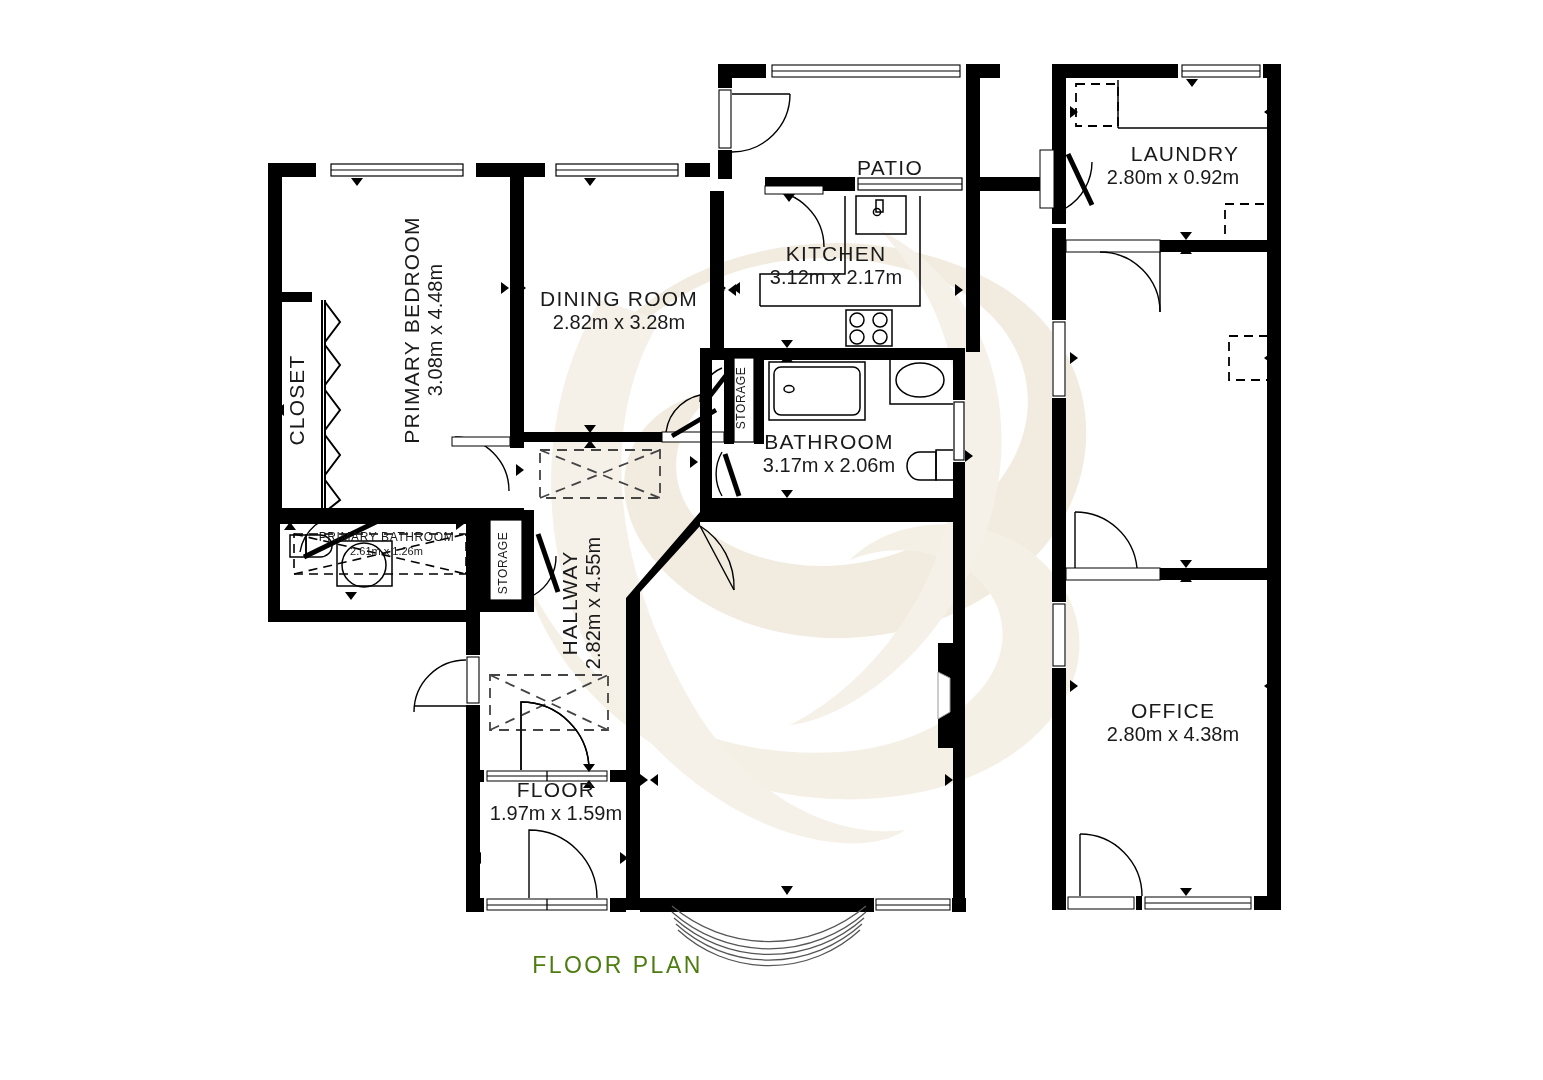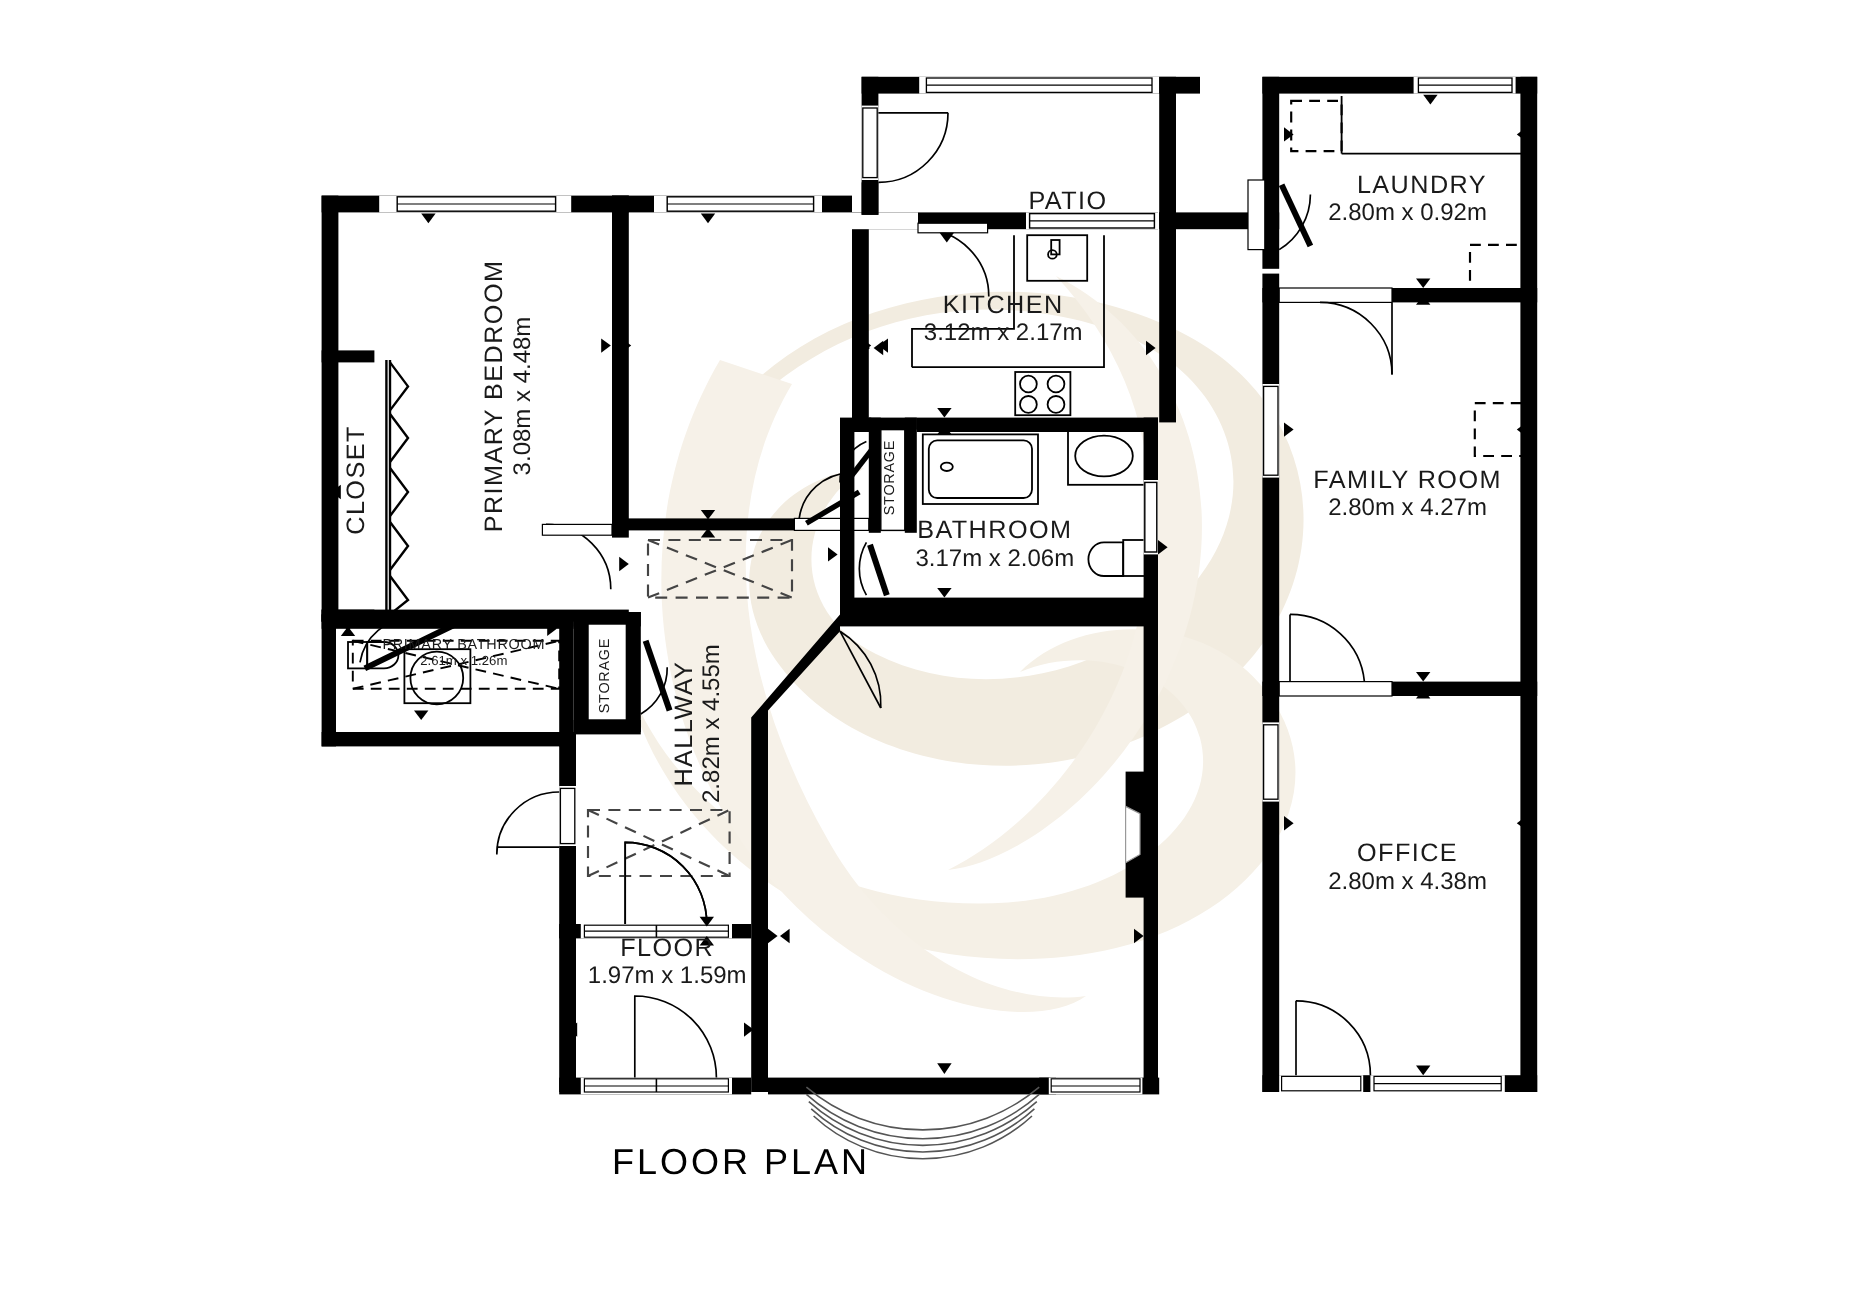--- a/index.html
+++ b/index.html
@@ -5,21 +5,21 @@
   html,body{margin:0;padding:0;background:#ffffff;}
   body{width:1543px;height:1080px;overflow:hidden;font-family:"Liberation Sans",sans-serif;}
   #plan{position:relative;width:1543px;height:1080px;background:#ffffff;}
   #plan svg{position:absolute;left:0;top:0;}
   .lbl{position:absolute;color:#1a1a1a;text-align:center;line-height:1.15;white-space:nowrap;}
   .rname{font-size:21px;letter-spacing:1.2px;}
   .rdim{font-size:20px;}
   .small .rname{font-size:12px;letter-spacing:.6px;}
   .small .rdim{font-size:11px;}
   #title{position:absolute;left:0;top:952px;width:1235px;text-align:center;
-         font-size:30px;letter-spacing:2.5px;color:#000000;}
+         font-size:23px;letter-spacing:2.5px;color:#4d7c0f;}
 </style>
 </head>
 <body>
 
 <div id="plan">
 
   <svg width="1543" height="1080" viewBox="0 0 1543 1080">
 
     <g opacity="1">
       <path d="M560 430 C 610 250, 840 200, 990 280 C 1120 350, 1120 520, 980 600
@@ -386,40 +386,40 @@
   <div class="lbl" style="left:890px;top:124px;transform:translate(-50%,-50%);margin-top:44px;">
     <div class="rname">PATIO</div>
     <div class="rdim"></div>
   </div>
 
   <div class="lbl" style="left:1173px;top:166px;transform:translate(-50%,-50%);text-align:right;">
     <div class="rname">LAUNDRY</div>
     <div class="rdim">2.80m x 0.92m</div>
   </div>
 
-  <div class="lbl" style="left:1173px;top:412px;transform:translate(-50%,-50%);">
-    <div class="rname">FAMILY ROOM</div>
-    <div class="rdim">2.80m x 4.27m</div>
-  </div>
 
   <div class="lbl" style="left:1173px;top:723px;transform:translate(-50%,-50%);">
     <div class="rname">OFFICE</div>
     <div class="rdim">2.80m x 4.38m</div>
   </div>
 
   <div class="lbl" style="left:424px;top:330px;transform:translate(-50%,-50%) rotate(-90deg);">
     <div class="rname">PRIMARY BEDROOM</div>
     <div class="rdim">3.08m x 4.48m</div>
   </div>
 
   <div class="lbl" style="left:297px;top:400px;transform:translate(-50%,-50%) rotate(-90deg);">
     <div class="rname">CLOSET</div>
     <div class="rdim"></div>
   </div>
 
+  <div class="lbl" style="left:619px;top:311px;transform:translate(-50%,-50%);">
+    <div class="rname">DINING ROOM</div>
+    <div class="rdim">2.82m x 3.28m</div>
+  </div>
 
   <div class="lbl" style="left:836px;top:266px;transform:translate(-50%,-50%);">
     <div class="rname">KITCHEN</div>
     <div class="rdim">3.12m x 2.17m</div>
   </div>
 
   <div class="lbl" style="left:829px;top:454px;transform:translate(-50%,-50%);">
     <div class="rname">BATHROOM</div>
     <div class="rdim">3.17m x 2.06m</div>
   </div>

